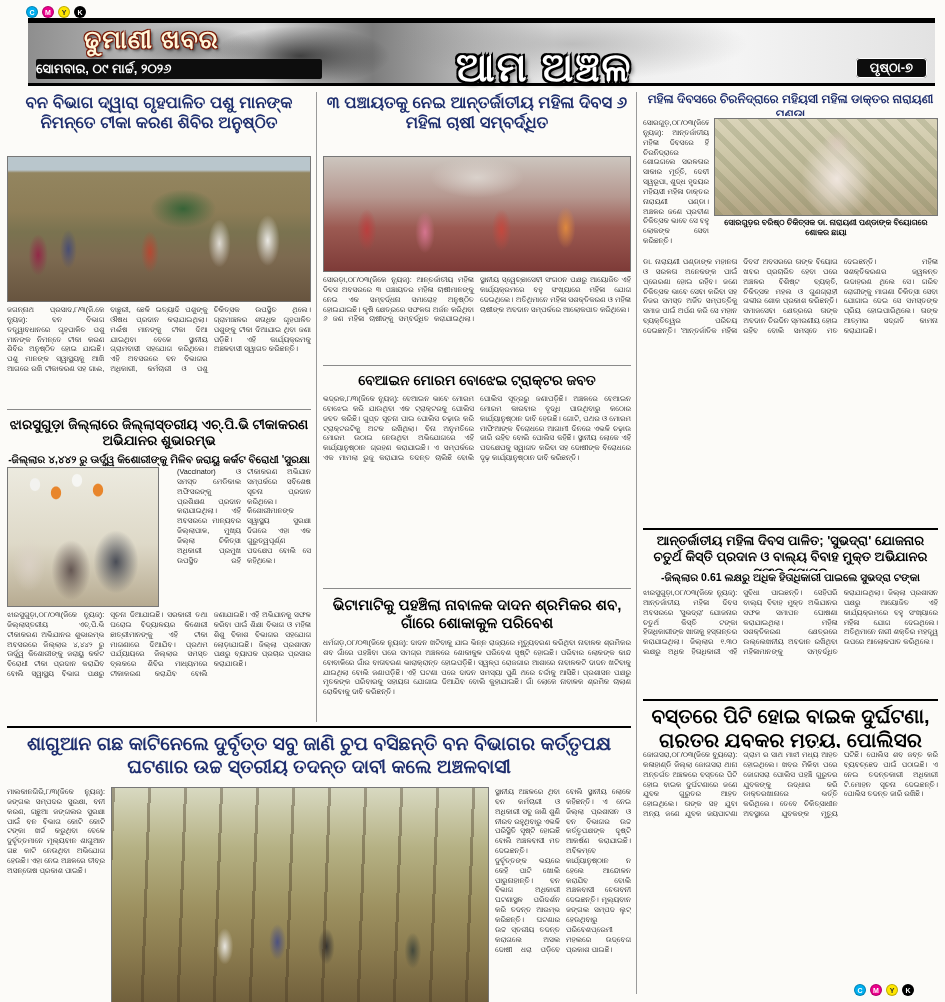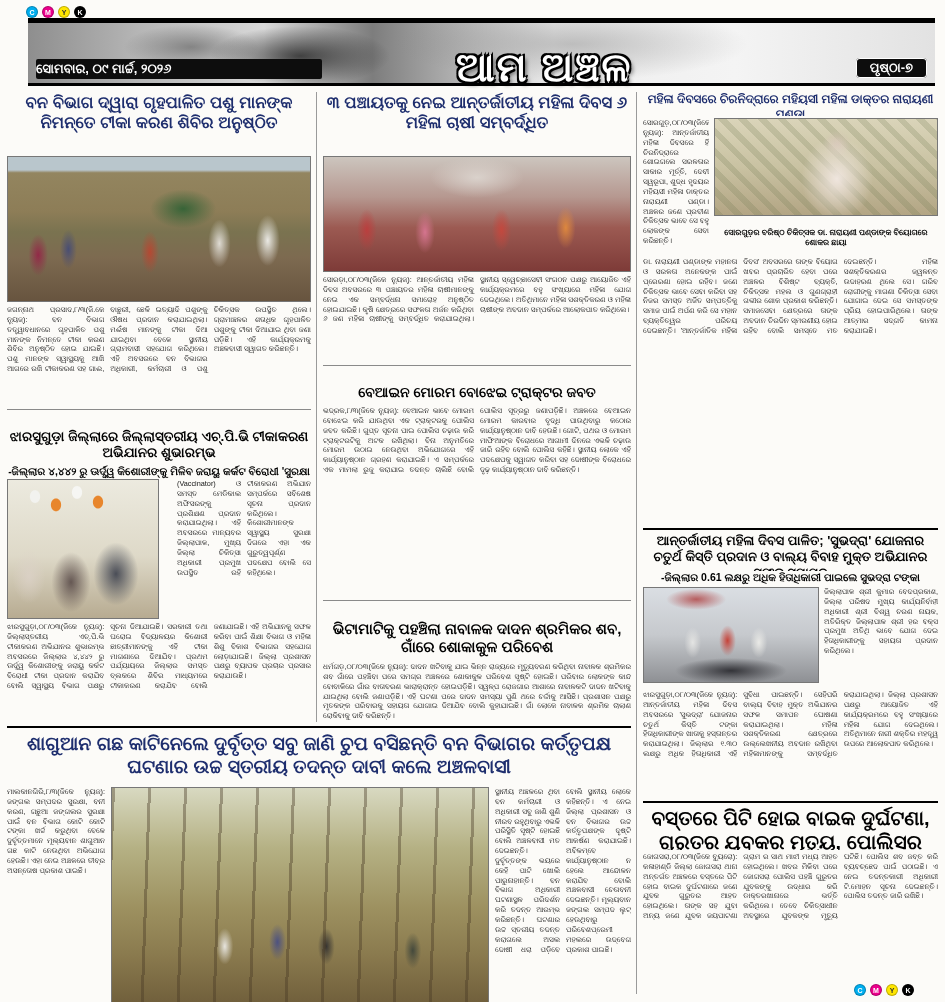--- a/index.html
+++ b/index.html
@@ -102,24 +102,24 @@
 
   .hb1{height:100px;margin-top:3px}
   .hb2{height:140px;margin-top:3px}
   .side-hpv{flex:1;height:140px}
   .mb1{height:86px;margin-top:2px}
   .mb2{height:190px;margin-top:2px}
   .vita-body{height:116px;margin-top:2px}
   .nar-row{display:flex;gap:5px;height:136px;margin-top:2px}
   .nar-side{width:66px;flex:none;height:136px}
   .nar-right{flex:1}
-  .nar-caption{font-size:8px;font-weight:bold;text-align:center;line-height:1.3;height:34px;overflow:hidden;padding-top:12px}
+  .nar-caption{font-size:8px;font-weight:bold;text-align:center;line-height:1.3;height:34px;overflow:hidden;padding-top:2px}
   .nar-body{height:266px;margin-top:3px}
   .sect{border-top:2px solid #000;margin-top:5px;padding-top:3px}
-  .sect-light{border-top:1px solid #8a8a8a;margin-top:4px;padding-top:16px}
+  .sect-light{border-top:1px solid #8a8a8a;margin-top:4px;padding-top:4px}
   .sub-row{display:flex;gap:5px;height:100px;margin-top:2px}
   .sub-side{flex:1;height:100px}
   .sub-body{height:106px;margin-top:3px}
   .bike-body{height:130px;margin-top:2px}
   .teak{border-top:2px solid #000;margin-top:4px;padding-top:4px;flex:1}
   .teak-row{display:flex;gap:6px;height:218px}
   .t-col1{width:98px;flex:none;height:218px}
   .t-col2{flex:1;height:218px}
 </style>
 </head>
@@ -128,20 +128,21 @@
 <div class="page">
 
   <div class="cmyk top">
     <span class="dot c">C</span>
     <span class="dot m">M</span>
     <span class="dot y">Y</span>
     <span class="dot k">K</span>
   </div>
 
   <div class="masthead">
+    <div class="paper-name">ଢୁମାଣୀ ଖବର</div>
     <div class="date-bar">ସୋମବାର, ୦୯ ମାର୍ଚ୍ଚ, ୨୦୨୬</div>
     <div class="section-title">ଆମ ଅଞ୍ଚଳ</div>
     <div class="page-label">ପୃଷ୍ଠା-୭</div>
   </div>
 
   <div class="content">
 
     <div class="left-main">
       <div class="top-row">
 
@@ -200,24 +201,20 @@
             <div class="photo ph-doctor"></div>
             <div class="nar-caption">ସୋରଗୁଡ଼ର ବରିଷ୍ଠ ଚିକିତ୍ସକ ଡା. ନାରାୟଣୀ ପଣ୍ଡାଙ୍କ ବିୟୋଗରେ ଶୋକର ଛାୟା</div>
           </div>
         </div>
         <div class="body cols3 nar-body">ଡା. ନାରାୟଣୀ ପଣ୍ଡାଙ୍କ ମହାନତା ଓ ସରଳତା ଅନେକଙ୍କ ପାଇଁ ପ୍ରେରଣା ହୋଇ ରହିବ। ଜଣେ ଚିକିତ୍ସକ ଭାବେ ସେବା କରିବା ସହ ନିଜର ସମସ୍ତ ଅର୍ଜିତ ସମ୍ପତ୍ତିକୁ ସମାଜ ପାଇଁ ଅର୍ପଣ କରି ସେ ମହାନ ବ୍ୟକ୍ତିତ୍ୱର ପରିଚୟ ଦେଇଛନ୍ତି। 'ଆନ୍ତର୍ଜାତିକ ମହିଳା ଦିବସ' ଅବସରରେ ତାଙ୍କ ବିୟୋଗ ଖବର ପ୍ରଚାରିତ ହେବା ପରେ ଅଞ୍ଚଳର ବିଶିଷ୍ଟ ବ୍ୟକ୍ତି, ଚିକିତ୍ସକ ମହଲ ଓ ଗୁଣଗ୍ରାହୀ ଗଭୀର ଶୋକ ପ୍ରକାଶ କରିଛନ୍ତି। ସମାଜସେବା କ୍ଷେତ୍ରରେ ତାଙ୍କ ଅବଦାନ ଚିରଦିନ ସ୍ମରଣୀୟ ହୋଇ ରହିବ ବୋଲି ସମସ୍ତେ ମତ ଦେଇଛନ୍ତି। ମହିଳା ସଶକ୍ତିକରଣର ଜ୍ୱଳନ୍ତ ଉଦାହରଣ ଥିଲେ ସେ। ଗରିବ ରୋଗୀଙ୍କୁ ମାଗଣା ଚିକିତ୍ସା ସେବା ଯୋଗାଇ ଦେଇ ସେ ସମସ୍ତଙ୍କ ପ୍ରିୟ ହୋଇପାରିଥିଲେ। ତାଙ୍କ ଆତ୍ମାର ସଦ୍ଗତି କାମନା କରାଯାଇଛି।</div>
       </article>
 
       <article class="sect">
         <div class="hl black h-subh">ଆନ୍ତର୍ଜାତୀୟ ମହିଳା ଦିବସ ପାଳିତ; 'ସୁଭଦ୍ରା' ଯୋଜନାର ଚତୁର୍ଥ କିସ୍ତି ପ୍ରଦାନ ଓ ବାଲ୍ୟ ବିବାହ ମୁକ୍ତ ଅଭିଯାନର ସଫଳ ସମାପନ</div>
         <div class="deck">-ଜିଲ୍ଲାର 0.61 ଲକ୍ଷରୁ ଅଧିକ ହିତାଧିକାରୀ ପାଇଲେ ସୁଭଦ୍ରା ଟଙ୍କା</div>
-        <div class="sub-row">
-          <div class="photo ph-stage"></div>
-          <div class="body sub-side">ଜିଲ୍ଲାପାଳ ଶ୍ରୀ କୁମାର ବେଦପ୍ରକାଶ, ଜିଲ୍ଲା ପରିଷଦ ମୁଖ୍ୟ କାର୍ଯ୍ୟନିର୍ବାହୀ ଅଧିକାରୀ ଶ୍ରୀ ବିଶ୍ୱ ଚରଣ ନାୟକ, ଅତିରିକ୍ତ ଜିଲ୍ଲାପାଳ ଶ୍ରୀ ହର ବକ୍ସ ପ୍ରମୁଖ ଅତିଥି ଭାବେ ଯୋଗ ଦେଇ ହିତାଧିକାରୀଙ୍କୁ ସହାୟତା ପ୍ରଦାନ କରିଥିଲେ।</div>
-        </div>
         <div class="body cols3 sub-body">ଝାରସୁଗୁଡ଼ା,୦୮/୦୩(ଜିକେ ନ୍ୟୁଜ୍): ଆନ୍ତର୍ଜାତୀୟ ମହିଳା ଦିବସ ଅବସରରେ 'ସୁଭଦ୍ରା' ଯୋଜନାର ଚତୁର୍ଥ କିସ୍ତି ଟଙ୍କା ହିତାଧିକାରୀଙ୍କ ଖାତାକୁ ହସ୍ତାନ୍ତର କରାଯାଇଥିଲା। ଜିଲ୍ଲାର ୧.୩୦ ଲକ୍ଷରୁ ଅଧିକ ହିତାଧିକାରୀ ଏହି ସୁବିଧା ପାଇଛନ୍ତି। ସେହିପରି ବାଲ୍ୟ ବିବାହ ମୁକ୍ତ ଅଭିଯାନର ସଫଳ ସମାପନ ଘୋଷଣା କରାଯାଇଥିଲା। ମହିଳା ସଶକ୍ତିକରଣ କ୍ଷେତ୍ରରେ ଉଲ୍ଲେଖନୀୟ ଅବଦାନ ରଖିଥିବା ମହିଳାମାନଙ୍କୁ ସମ୍ବର୍ଦ୍ଧିତ କରାଯାଇଥିଲା। ଜିଲ୍ଲା ପ୍ରଶାସନ ପକ୍ଷରୁ ଆୟୋଜିତ ଏହି କାର୍ଯ୍ୟକ୍ରମରେ ବହୁ ସଂଖ୍ୟାରେ ମହିଳା ଯୋଗ ଦେଇଥିଲେ। ଅତିଥିମାନେ ନାରୀ ଶକ୍ତିର ମହତ୍ତ୍ୱ ଉପରେ ଆଲୋକପାତ କରିଥିଲେ।</div>
       </article>
 
       <article class="sect">
         <div class="hl black h-bike">ବସ୍ତରେ ପିଟି ହୋଇ ବାଇକ ଦୁର୍ଘଟଣା, ଗୁରୁତର ଯୁବକର ମୃତ୍ୟୁ, ପୋଲିସର ତଦନ୍ତ ଜାରି</div>
         <div class="body cols3 bike-body">ଜୋଗସରା,୦୮/୦୩(ଜିକେ ବ୍ୟୁରୋ): କଳାହାଣ୍ଡି ଜିଲ୍ଲା ଜୋଗସରା ଥାନା ଅନ୍ତର୍ଗତ ଅଞ୍ଚଳରେ ବସ୍ତରେ ପିଟି ହୋଇ ବାଇକ ଦୁର୍ଘଟଣାରେ ଜଣେ ଯୁବକ ଗୁରୁତର ଆହତ ହୋଇଥିଲେ। ତାଙ୍କ ସହ ଯୁବା ଅନ୍ୟ ଜଣେ ଯୁବକ ଜୟପାଟଣା ଗ୍ରାମ ର ସାଥ ମାଝୀ ମଧ୍ୟ ଆହତ ହୋଇଥିଲେ। ଖବର ମିଳିବା ପରେ ଜୋଗସରା ପୋଲିସ ପହଞ୍ଚି ଗୁରୁତର ଯୁବକଙ୍କୁ ଉଦ୍ଧାର କରି ଡାକ୍ତରଖାନାରେ ଭର୍ତ୍ତି କରିଥିଲେ। ତେବେ ଚିକିତ୍ସାଧୀନ ଅବସ୍ଥାରେ ଯୁବକଙ୍କ ମୃତ୍ୟୁ ଘଟିଛି। ପୋଲିସ ଶବ ଜବ୍ତ କରି ବ୍ୟବଚ୍ଛେଦ ପାଇଁ ପଠାଇଛି। ଏ ନେଇ ତଦନ୍ତକାରୀ ଅଧିକାରୀ ଟି.ମୋହନ ସୂଚନା ଦେଇଛନ୍ତି। ପୋଲିସ ତଦନ୍ତ ଜାରି ରଖିଛି।</div>
       </article>
 
     </div>
   </div>

